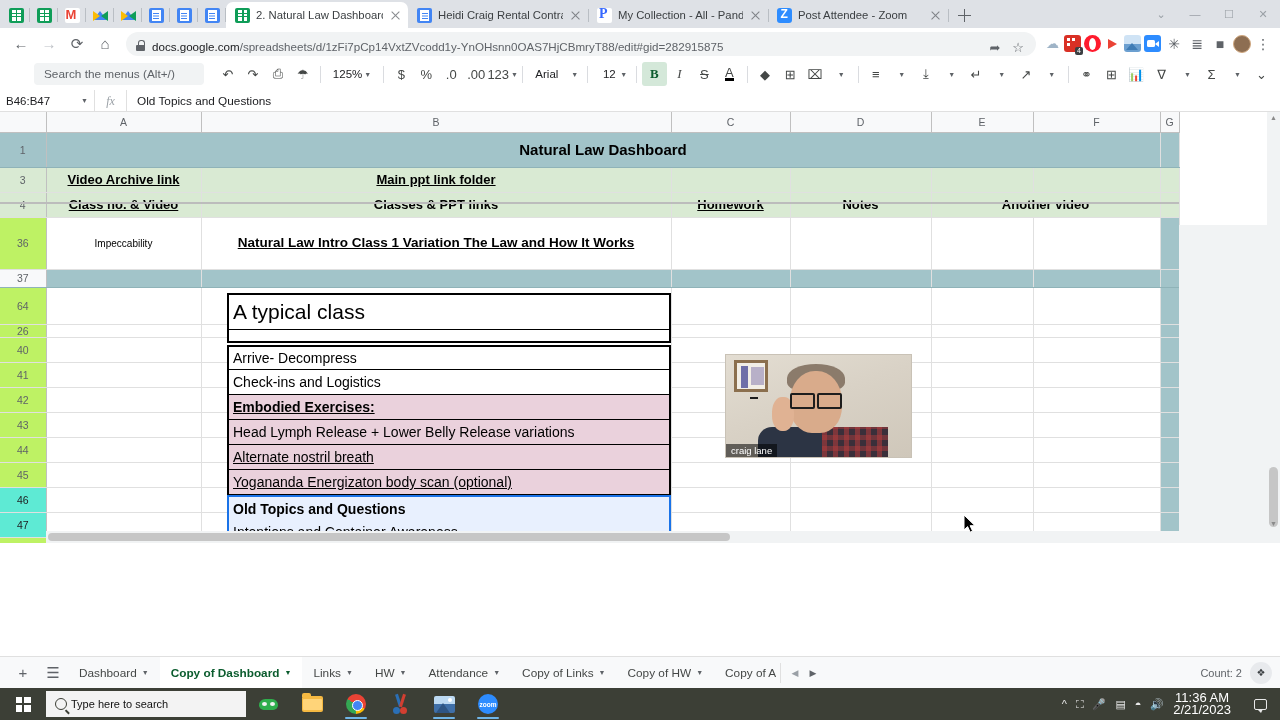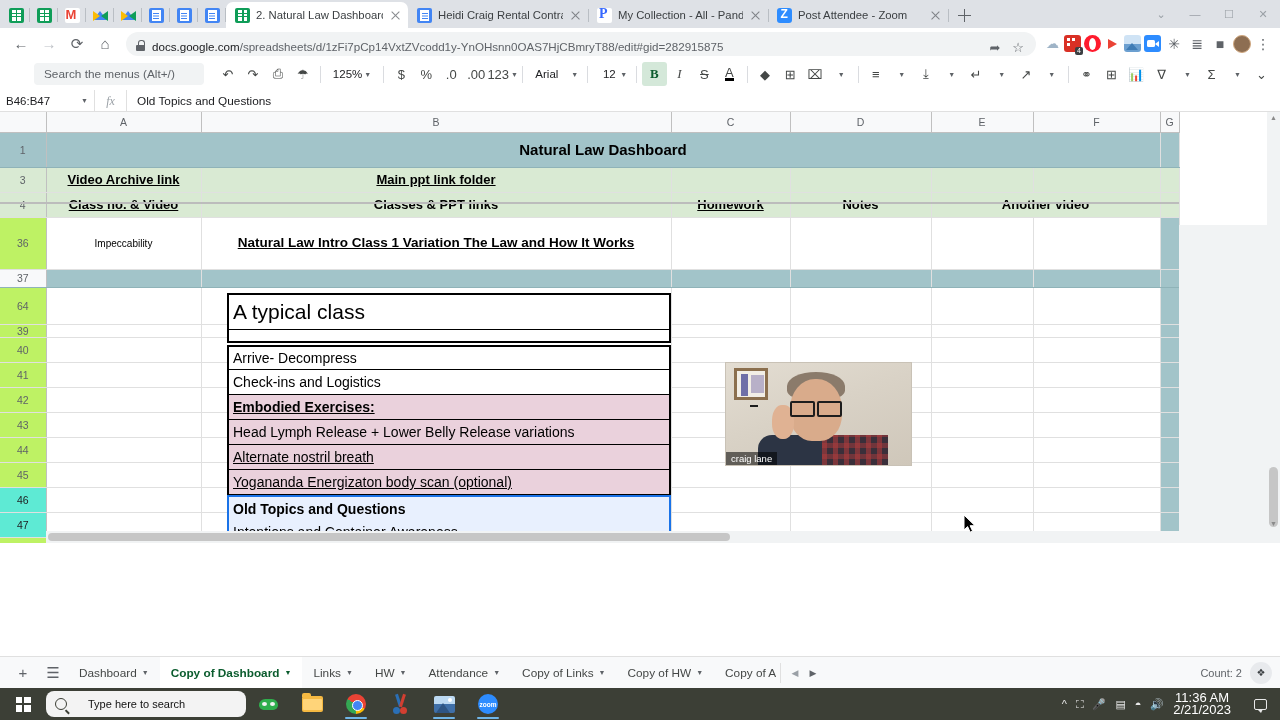--- a/index.html
+++ b/index.html
@@ -202,21 +202,21 @@
   .tabnav span{font-size:9px;color:#9aa0a6;width:16px;text-align:center;}
   .tabnav span.on{color:#5f6368;}
   .countbox{margin-left:auto;font-size:11px;color:#5f6368;padding-right:8px;}
   .explore{width:22px;height:22px;border-radius:50%;background:#e8eaed;display:flex;align-items:center;justify-content:center;margin-right:8px;color:#3c4043;font-size:10px;}
 
   
   .taskbar{position:absolute;left:0;bottom:0;width:1280px;height:32px;background:#3c3f36;display:flex;align-items:center;}
   .startbtn{width:46px;height:32px;display:flex;align-items:center;justify-content:center;}
   .winlogo{width:15px;height:15px;display:grid;grid-template-columns:1fr 1fr;grid-template-rows:1fr 1fr;gap:1.6px;}
   .winlogo i{background:#fff;display:block;}
-  .tsearch{width:200px;height:26px;background:#f3f3f3;display:flex;align-items:center;gap:21px;padding:0 9px;border-radius:8px;}
+  .tsearch{width:200px;height:26px;background:#f3f3f3;display:flex;align-items:center;gap:4px;padding:0 9px;}
   .tsearch .mag{width:12px;height:12px;border:1.5px solid #3c3f36;border-radius:50%;position:relative;flex:none;}
   .tsearch .mag::after{content:"";position:absolute;right:-4px;bottom:-3px;width:5px;height:1.5px;background:#3c3f36;transform:rotate(45deg);}
   .tsearch span{font-size:11px;color:#111;}
   .tbapp{width:44px;height:32px;display:flex;align-items:center;justify-content:center;position:relative;}
   .tbapp .ul{position:absolute;bottom:1px;left:11px;width:22px;height:2.5px;background:#6fb5e8;border-radius:1px;}
   .ic-mask{width:23px;height:17px;position:relative;}
   .ic-mask .m1{position:absolute;left:2px;top:3px;width:19px;height:11px;background:#2fae4c;border-radius:9px 9px 7px 7px;}
   .ic-mask .m1::before{content:"";position:absolute;left:3px;top:3px;width:5px;height:4px;background:#f3f3f3;border-radius:50%;}
   .ic-mask .m1::after{content:"";position:absolute;right:3px;top:3px;width:5px;height:4px;background:#f3f3f3;border-radius:50%;}
   .ic-folder{width:21px;height:16px;background:#f5b942;border-radius:2px;position:relative;}
@@ -541,21 +541,21 @@
       <td class="rowhdr">64</td>
       <td class="cell"></td>
       <td class="cell"></td>
       <td class="cell"></td>
       <td class="cell"></td>
       <td class="cell"></td>
       <td class="cell"></td>
       <td class="cell gcol"></td>
     </tr>
     <tr style="height:13px">
-      <td class="rowhdr">39</td>
+      <td class="rowhdr">26</td>
       <td class="cell"></td>
           <td class="cell"></td>
       <td class="cell"></td>
           <td class="cell"></td>
       <td class="cell"></td>
           <td class="cell"></td>
       <td class="cell gcol"></td>
     </tr>
     <tr style="height:25px">
       <td class="rowhdr">40</td>
@@ -681,21 +681,21 @@
     <div class="lrow bluesel first" style="height:25px">
         <span class="bld">Old Topics and Questions</span>
       </div>
     <div class="lrow bluesel last" style="height:25px;position:relative">
         <span>Intentions and Container Awareness</span>
         <span class="selhandle"></span>
       </div>
 
   </div>
 
-  <div class="webcam" style="left:725px;top:250px">
+  <div class="webcam" style="left:725px;top:242px">
     <div class="wc-wall"></div>
     <div class="wc-frame"></div>
     <div class="wc-body"></div>
     <div class="wc-plaid"></div>
     <div class="wc-hair"></div>
     <div class="wc-head"></div>
     <div class="wc-hand"></div>
     <div class="wc-glass"></div>
     <div class="wc-glassbridge"></div>
     <div class="wc-name">craig lane</div>

